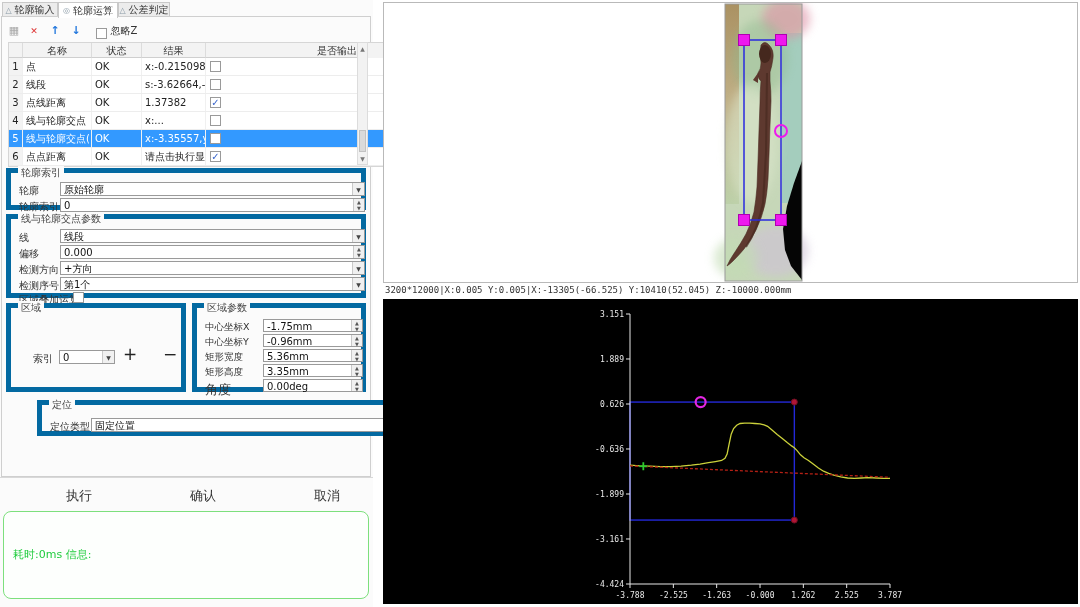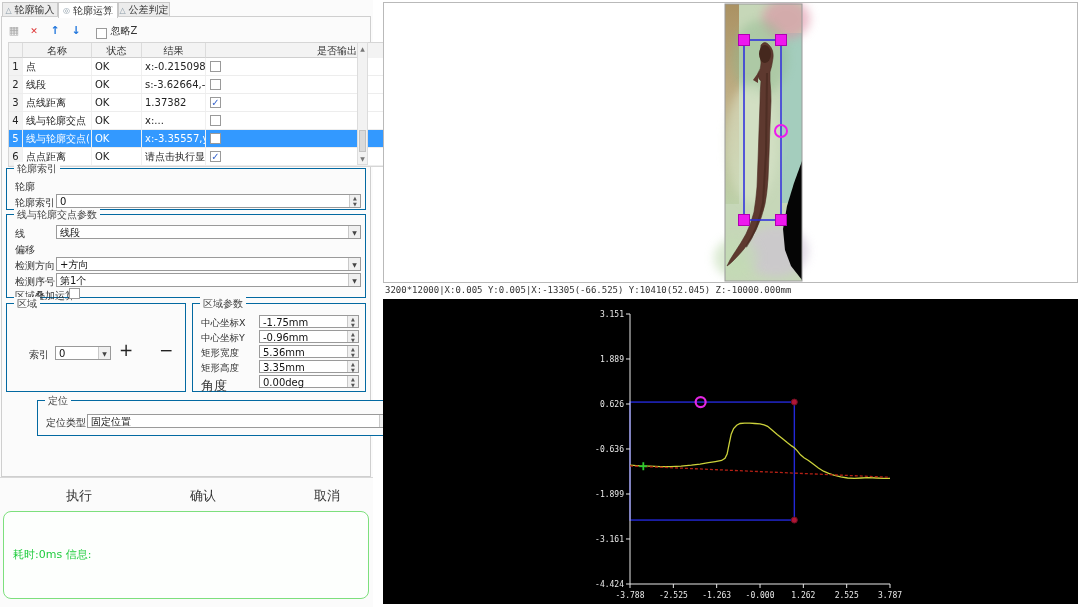--- a/index.html
+++ b/index.html
@@ -32,21 +32,21 @@
   .trow.selected, .trow.selected .cnum { background:#3399ff; color:#fff; }
   .cbx { width:11px; height:11px; border:1px solid #9a9a9a; background:#fff; margin:3px 0 0 4px;
          font-size:10px; line-height:9px; text-align:center; color:#3a66cc; }
   #table-scrollbar { left:357px; top:42px; width:11px; height:123px; background:#f2f2f2;
                      border:1px solid #dcdcdc; font-size:6px; color:#777; }
   #table-scrollbar .sb { height:11px; text-align:center; line-height:11px; background:#f2f2f2; }
   #table-scrollbar .thumb { position:absolute; left:1px; right:1px; bottom:12px; height:22px;
                             background:#dadada; border:1px solid #c2c2c2; }
 
   
-  .grp { border:1px solid #0369a1; background:#fbfbfb; }
+  .grp { border:5px solid #0369a1; background:#fbfbfb; }
   .legend { position:absolute; top:-7px; left:7px; background:#fbfbfb; padding:0 3px;
             font-size:10px; color:#444; }
   .flabel { position:absolute; font-size:10px; color:#333; white-space:nowrap; }
   .combo { position:absolute; height:14px; background:#fff; border:1px solid #9a9a9a;
            font-size:10px; }
   .combo .val { position:absolute; left:3px; top:0; line-height:13px; color:#111; white-space:nowrap; }
   .combo .btn { position:absolute; right:0; top:0; width:12px; height:100%; background:#f0f0f0;
                 border-left:1px solid #c9c9c9; font-size:6px; text-align:center; line-height:13px; color:#444; }
   .spin { position:absolute; height:14px; background:#fff; border:1px solid #9a9a9a; font-size:10px; }
   .spin .val { position:absolute; left:3px; top:0; line-height:13px; color:#111; white-space:nowrap; }
@@ -161,35 +161,43 @@
     </div>
   <div id="table-scrollbar" class="abs">
     <div class="sb">▲</div>
     <div class="thumb"></div>
     <div class="sb" style="position:absolute; bottom:0; left:0; right:0;">▼</div>
   </div>
 
   <div class="abs grp" style="left:6px; top:168px; width:360px; height:42px;">
     <span class="legend">轮廓索引</span>
     <span class="flabel" style="left:8px; top:11px;">轮廓</span>
+    <div class="combo" style="left:49px; top:9px; width:305px;">
+      <span class="val">原始轮廓</span>
+      <span class="btn">▼</span>
+    </div>
     <span class="flabel" style="left:8px; top:27px;">轮廓索引</span>
     <div class="spin" style="left:49px; top:25px; width:305px;">
       <span class="val">0</span>
       <span class="btns">▲<br>▼</span>
     </div>
   </div>
 
   <div class="abs grp" style="left:6px; top:214px; width:360px; height:84px;">
     <span class="legend">线与轮廓交点参数</span>
     <span class="flabel" style="left:8px; top:12px;">线</span>
     <div class="combo" style="left:49px; top:10px; width:305px;">
       <span class="val">线段</span>
       <span class="btn">▼</span>
     </div>
     <span class="flabel" style="left:8px; top:28px;">偏移</span>
+    <div class="spin" style="left:49px; top:26px; width:305px;">
+      <span class="val">0.000</span>
+      <span class="btns">▲<br>▼</span>
+    </div>
     <span class="flabel" style="left:8px; top:44px;">检测方向</span>
     <div class="combo" style="left:49px; top:42px; width:305px;">
       <span class="val">+方向</span>
       <span class="btn">▼</span>
     </div>
     <span class="flabel" style="left:8px; top:60px;">检测序号</span>
     <div class="combo" style="left:49px; top:58px; width:305px;">
       <span class="val">第1个</span>
       <span class="btn">▼</span>
     </div>

